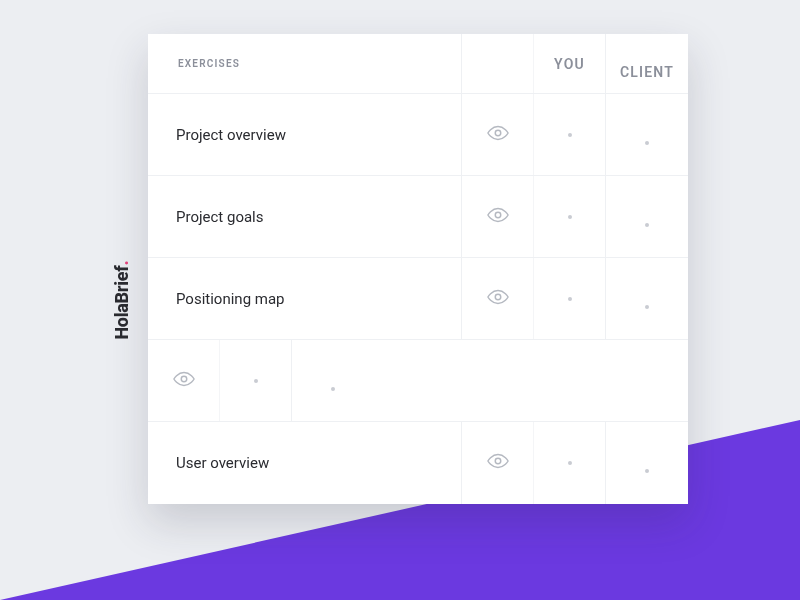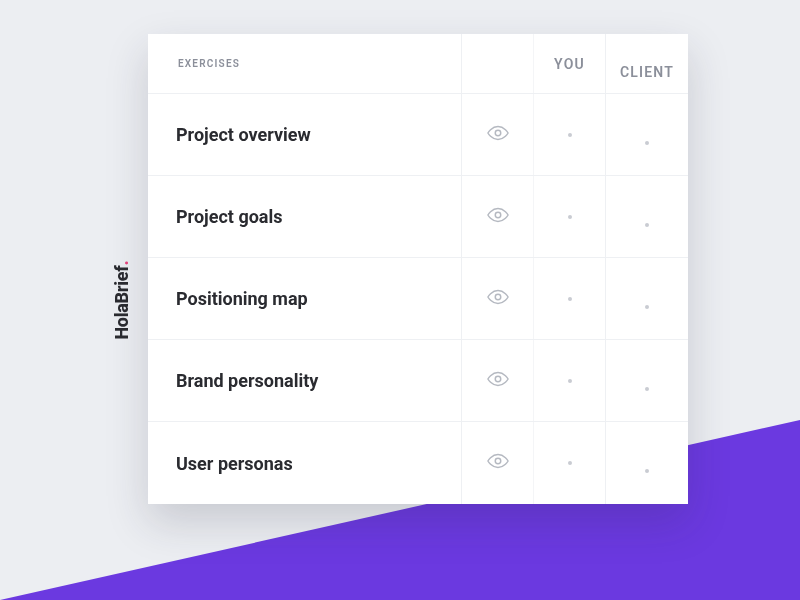--- a/index.html
+++ b/index.html
@@ -62,22 +62,22 @@
       display: flex;
       align-items: center;
       border-right: 1px solid #eef0f3;
     }
     .cell:last-child {
       border-right: none;
     }
     .cell-name {
       flex: 1;
       padding-left: 28px;
-      font-size: 18px;
-      font-weight: 700;
+      font-size: 15px;
+      font-weight: 400;
       color: #2a2b30;
     }
     .cell-eye {
       width: 72px;
       justify-content: center;
       border-right-color: #f4f5f7;
     }
     .cell-you {
       width: 72px;
       justify-content: center;
@@ -178,39 +178,38 @@
     </div>
     <div class="cell cell-you">
         <span class="dot-marker"></span>
       </div>
     <div class="cell cell-client">
         <span class="dot-marker"></span>
       </div>
   </div>
 
   <div class="row">
-    <div class="cell cell-name">Brand personality</div>
-    <div class="cell cell-eye">
-      <span class="eye-icon">
-        <svg viewBox="0 0 24 24">
-            <path d="M1 12s4-7 11-7 11 7 11 7-4 7-11 7S1 12 1 12z"></path>
-            <circle cx="12" cy="12" r="3"></circle>
-          </svg>
-      </span>
-    </div>
-    <div class="cell cell-you">
-        <span class="dot-marker"></span>
-      </div>
-    <div class="cell cell-client">
-        <span class="dot-marker"></span>
-      </div>
-  </div>
-
-  <div class="row">
-    <div class="cell cell-name">User personas</div>
+    <div class="cell cell-eye">
+      <span class="eye-icon">
+        <svg viewBox="0 0 24 24">
+            <path d="M1 12s4-7 11-7 11 7 11 7-4 7-11 7S1 12 1 12z"></path>
+            <circle cx="12" cy="12" r="3"></circle>
+          </svg>
+      </span>
+    </div>
+    <div class="cell cell-you">
+        <span class="dot-marker"></span>
+      </div>
+    <div class="cell cell-client">
+        <span class="dot-marker"></span>
+      </div>
+  </div>
+
+  <div class="row">
+    <div class="cell cell-name">User overview</div>
     <div class="cell cell-eye">
       <span class="eye-icon">
         <svg viewBox="0 0 24 24">
             <path d="M1 12s4-7 11-7 11 7 11 7-4 7-11 7S1 12 1 12z"></path>
             <circle cx="12" cy="12" r="3"></circle>
           </svg>
       </span>
     </div>
     <div class="cell cell-you">
         <span class="dot-marker"></span>

